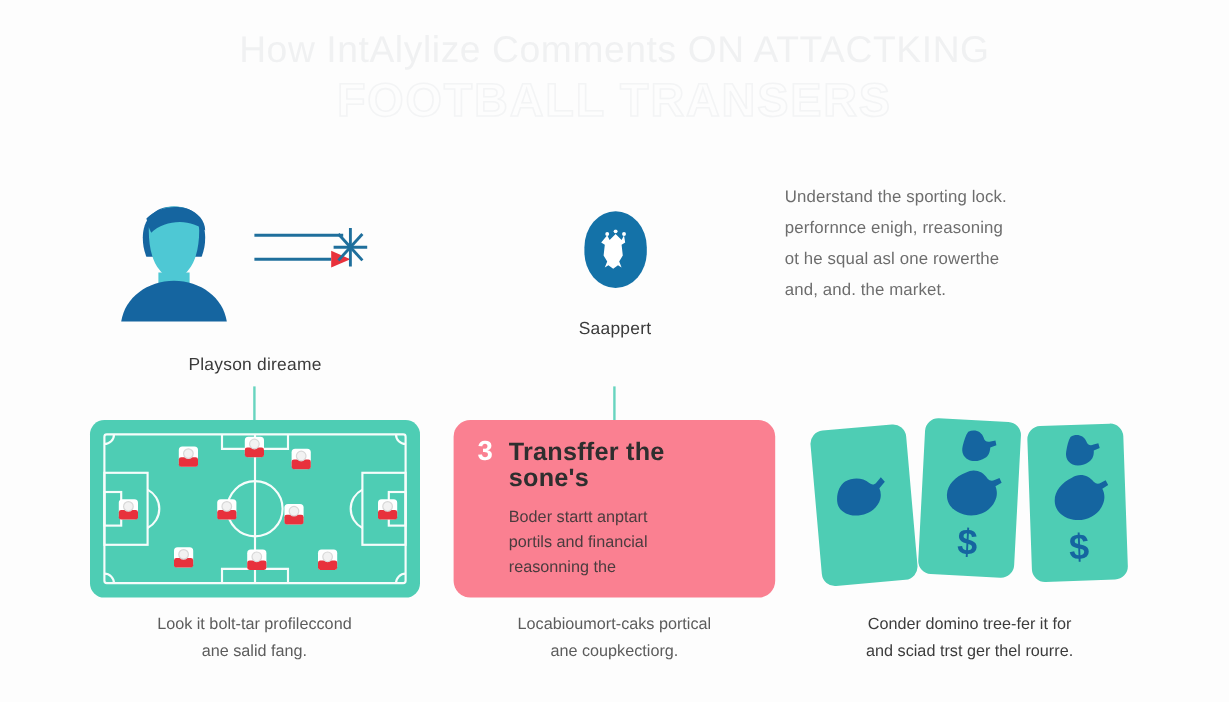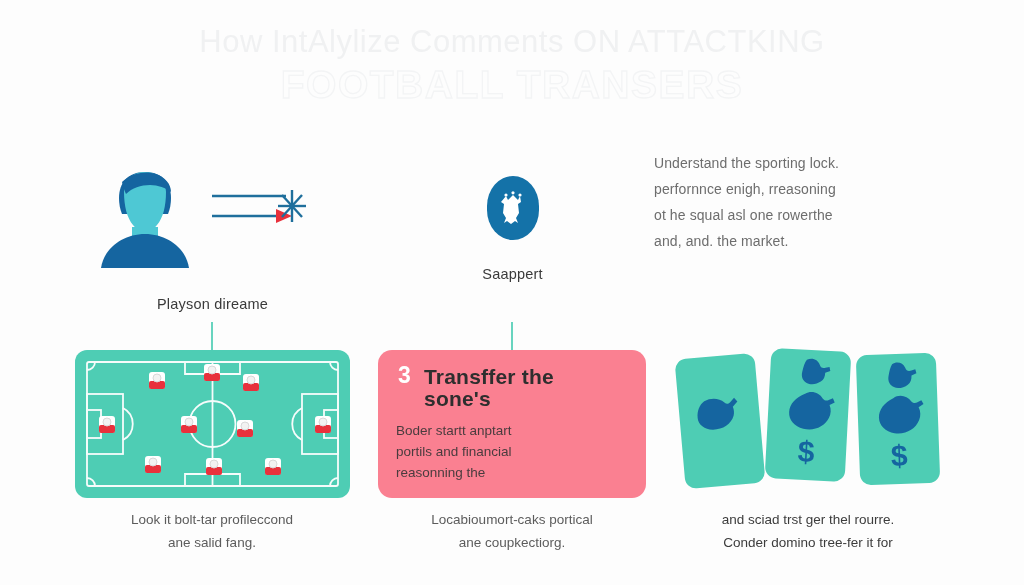--- a/index.html
+++ b/index.html
@@ -75,21 +75,21 @@
   }
   .pink-num{
     position:absolute;left:20px;top:14px;
     font-size:23px;font-weight:700;color:#ffffff;line-height:1;
   }
   .pink-title{
     margin-left:28px;font-size:21px;font-weight:700;color:#2e2e2e;
     letter-spacing:.2px;line-height:22px;
   }
   .pink-body{
-    margin-top:10px;font-size:13.5px;line-height:21px;
+    margin-left:28px;margin-top:10px;font-size:13.5px;line-height:21px;
     color:#4a3b3e;
   }
   .pink-body div{white-space:nowrap;}
 
   .cards-group{position:absolute;left:672px;top:-4px;width:280px;height:160px;}
   .pcard{
     position:absolute;width:80px;height:130px;border-radius:11px;
     background:#4ecdb4;
   }
   .c1{left:8px;top:10px;transform:rotate(-5deg);}
@@ -285,18 +285,18 @@
   <div class="captions">
     <div class="caption cap-a">
       <div>Look it bolt-tar profileccond</div>
       <div>ane salid fang.</div>
     </div>
     <div class="caption cap-b">
       <div>Locabioumort-caks portical</div>
       <div>ane coupkectiorg.</div>
     </div>
     <div class="caption cap-c">
+      <div>Conder domino tree-fer it for</div>
       <div>and sciad trst ger thel rourre.</div>
-      <div>Conder domino tree-fer it for</div>
     </div>
   </div>
 
 </div>
 
 </body></html>

